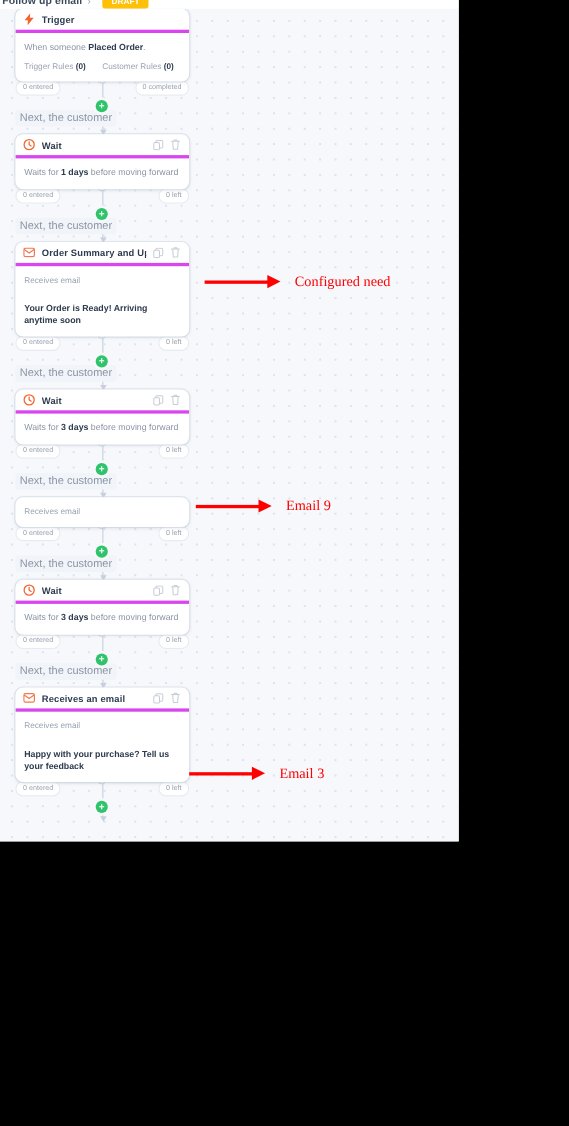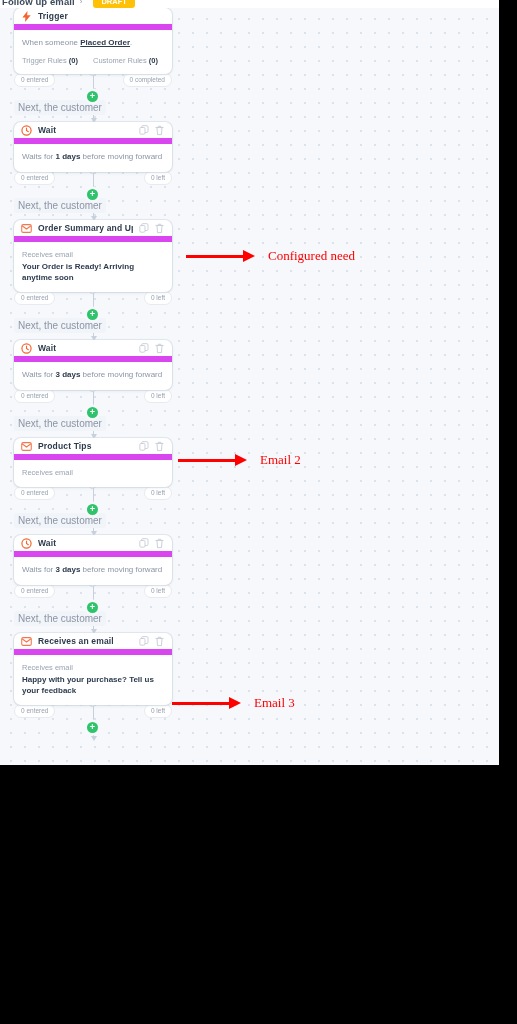--- a/index.html
+++ b/index.html
@@ -4,21 +4,21 @@
 <style>
   * { box-sizing: border-box; margin: 0; padding: 0; }
   html, body {
     width: 517px; height: 1024px;
     background: #000000;
     font-family: "Liberation Sans", sans-serif;
     overflow: hidden;
   }
   #app {
     position: absolute; left: 0; top: 0;
-    width: 499px; height: 765px;
+    width: 417px; height: 765px;
     background: #f5f7fa;
     overflow: hidden;
   }
   
   .topbar {
     position: absolute; left: 0; top: -6px;
     width: 517px; height: 14px;
     background: #ffffff;
     display: flex; align-items: center;
     padding-left: 2px;
@@ -56,43 +56,43 @@
     border-radius: 7px;
     box-shadow: 0 1px 3px rgba(60,80,110,.10), 0 0 0 1px rgba(210,218,230,.55);
     overflow: hidden;
     position: relative;
     z-index: 3;
   }
   .card-head {
     display: flex; align-items: center;
     height: 22px;
     padding: 0 7px;
-    border-bottom: 6px solid #d946ef;
+    border-bottom: 3px solid #d946ef;
   }
   .card-head .title {
     font-size: 8.5px; font-weight: bold; color: #2d3b4e;
     letter-spacing: .15px;
     flex: 1; white-space: nowrap; overflow: hidden;
   }
   .head-ico { width: 11px; height: 11px; margin-right: 6px; flex: none;
               display: flex; align-items: center; justify-content: center; }
   .act { width: 11px; height: 12px; margin-left: 5px; flex: none; opacity: .55;
          display: flex; align-items: center; justify-content: center; }
   .card-body { padding: 7px 8px 9px 8px; }
   .sub {
     font-size: 7.5px; color: #9aa4b2; line-height: 11px;
   }
   .strongline {
     font-size: 8px; color: #2d3b4e; font-weight: bold; line-height: 11px;
-    margin-top: 1px;
+    margin-top: 15px;
   }
   .waitline { font-size: 8px; color: #8b95a5; line-height: 12px; }
   .waitline b { color: #2d3b4e; }
   .trigline { font-size: 8px; color: #8b95a5; line-height: 12px; margin-bottom: 7px;}
-  .trigline b { color: #2d3b4e; text-decoration: underline; }
+  .trigline b { color: #2d3b4e; }
   .rules { display: flex; }
   .rules > div { flex: 1; font-size: 7.5px; color: #9aa4b2; }
   .rules b { color: #2d3b4e; }
   
   .gap { position: relative; height: 48px; }
   .gap .line {
     position: absolute; left: 79px; top: -4px; width: 1px; height: 52px;
     background: #c7d0dc;
   }
   .gap .dot-top {
@@ -318,40 +318,20 @@
           <div class="dot-top"></div>
           <div class="stats">
             <span class="pill">0 entered</span>
             <span class="pill">0 left</span>
           </div>
           <div class="plus">+</div>
           <div class="nextlbl">Next, the customer</div>
           <div class="arrow"></div>
         </div>
         <div class="card">
-          <div class="card-head">
-            <span class="head-ico">
-              <svg width="11" height="9" viewBox="0 0 12 10">
-                <rect x=".7" y=".7" width="10.6" height="8.6" rx="1.6" fill="none" stroke="#f4784f" stroke-width="1.2"></rect>
-                <path d="M1.4 2.2 6 5.6l4.6-3.4" fill="none" stroke="#f4784f" stroke-width="1.2" stroke-linecap="round"></path>
-              </svg>
-            </span>
-            <span class="title">Product Tips</span>
-            <span class="act">
-              <svg width="10" height="10" viewBox="0 0 12 12">
-                <rect x="3.2" y="0.8" width="7.6" height="8.2" rx="1.3" fill="none" stroke="#9aa5b4" stroke-width="1.1"></rect>
-                <rect x="1" y="3" width="6.2" height="8" rx="1.3" fill="#fff" stroke="#9aa5b4" stroke-width="1.1"></rect>
-              </svg>
-            </span>
-            <span class="act">
-              <svg width="9" height="11" viewBox="0 0 10 12">
-                <path d="M1 2.6h8M3.6 2.6V1.3h2.8v1.3M2.2 2.6l.6 8h4.4l.6-8" fill="none" stroke="#9aa5b4" stroke-width="1.05" stroke-linecap="round" stroke-linejoin="round"></path>
-              </svg>
-            </span>
-          </div>
           <div class="card-body">
             <div class="sub">Receives email</div>
           </div>
         </div>
         <div class="gap">
           <div class="line"></div>
           <div class="dot-top"></div>
           <div class="stats">
             <span class="pill">0 entered</span>
             <span class="pill">0 left</span>
@@ -437,21 +417,21 @@
 
   <div id="annos">
       <div class="anno" style="left:186px; top:248px;">
         <span class="shaft" style="width:58px"></span>
         <span class="head"></span>
         <span class="txt">Configured need</span>
       </div>
       <div class="anno" style="left:178px; top:452px;">
         <span class="shaft" style="width:58px"></span>
         <span class="head"></span>
-        <span class="txt">Email 2</span>
+        <span class="txt">Email 9</span>
       </div>
       <div class="anno" style="left:172px; top:659px;margin-top:36px;">
         <span class="shaft" style="width:58px"></span>
         <span class="head"></span>
         <span class="txt">Email 3</span>
       </div>
     </div>
 </div>
 
 </body></html>

